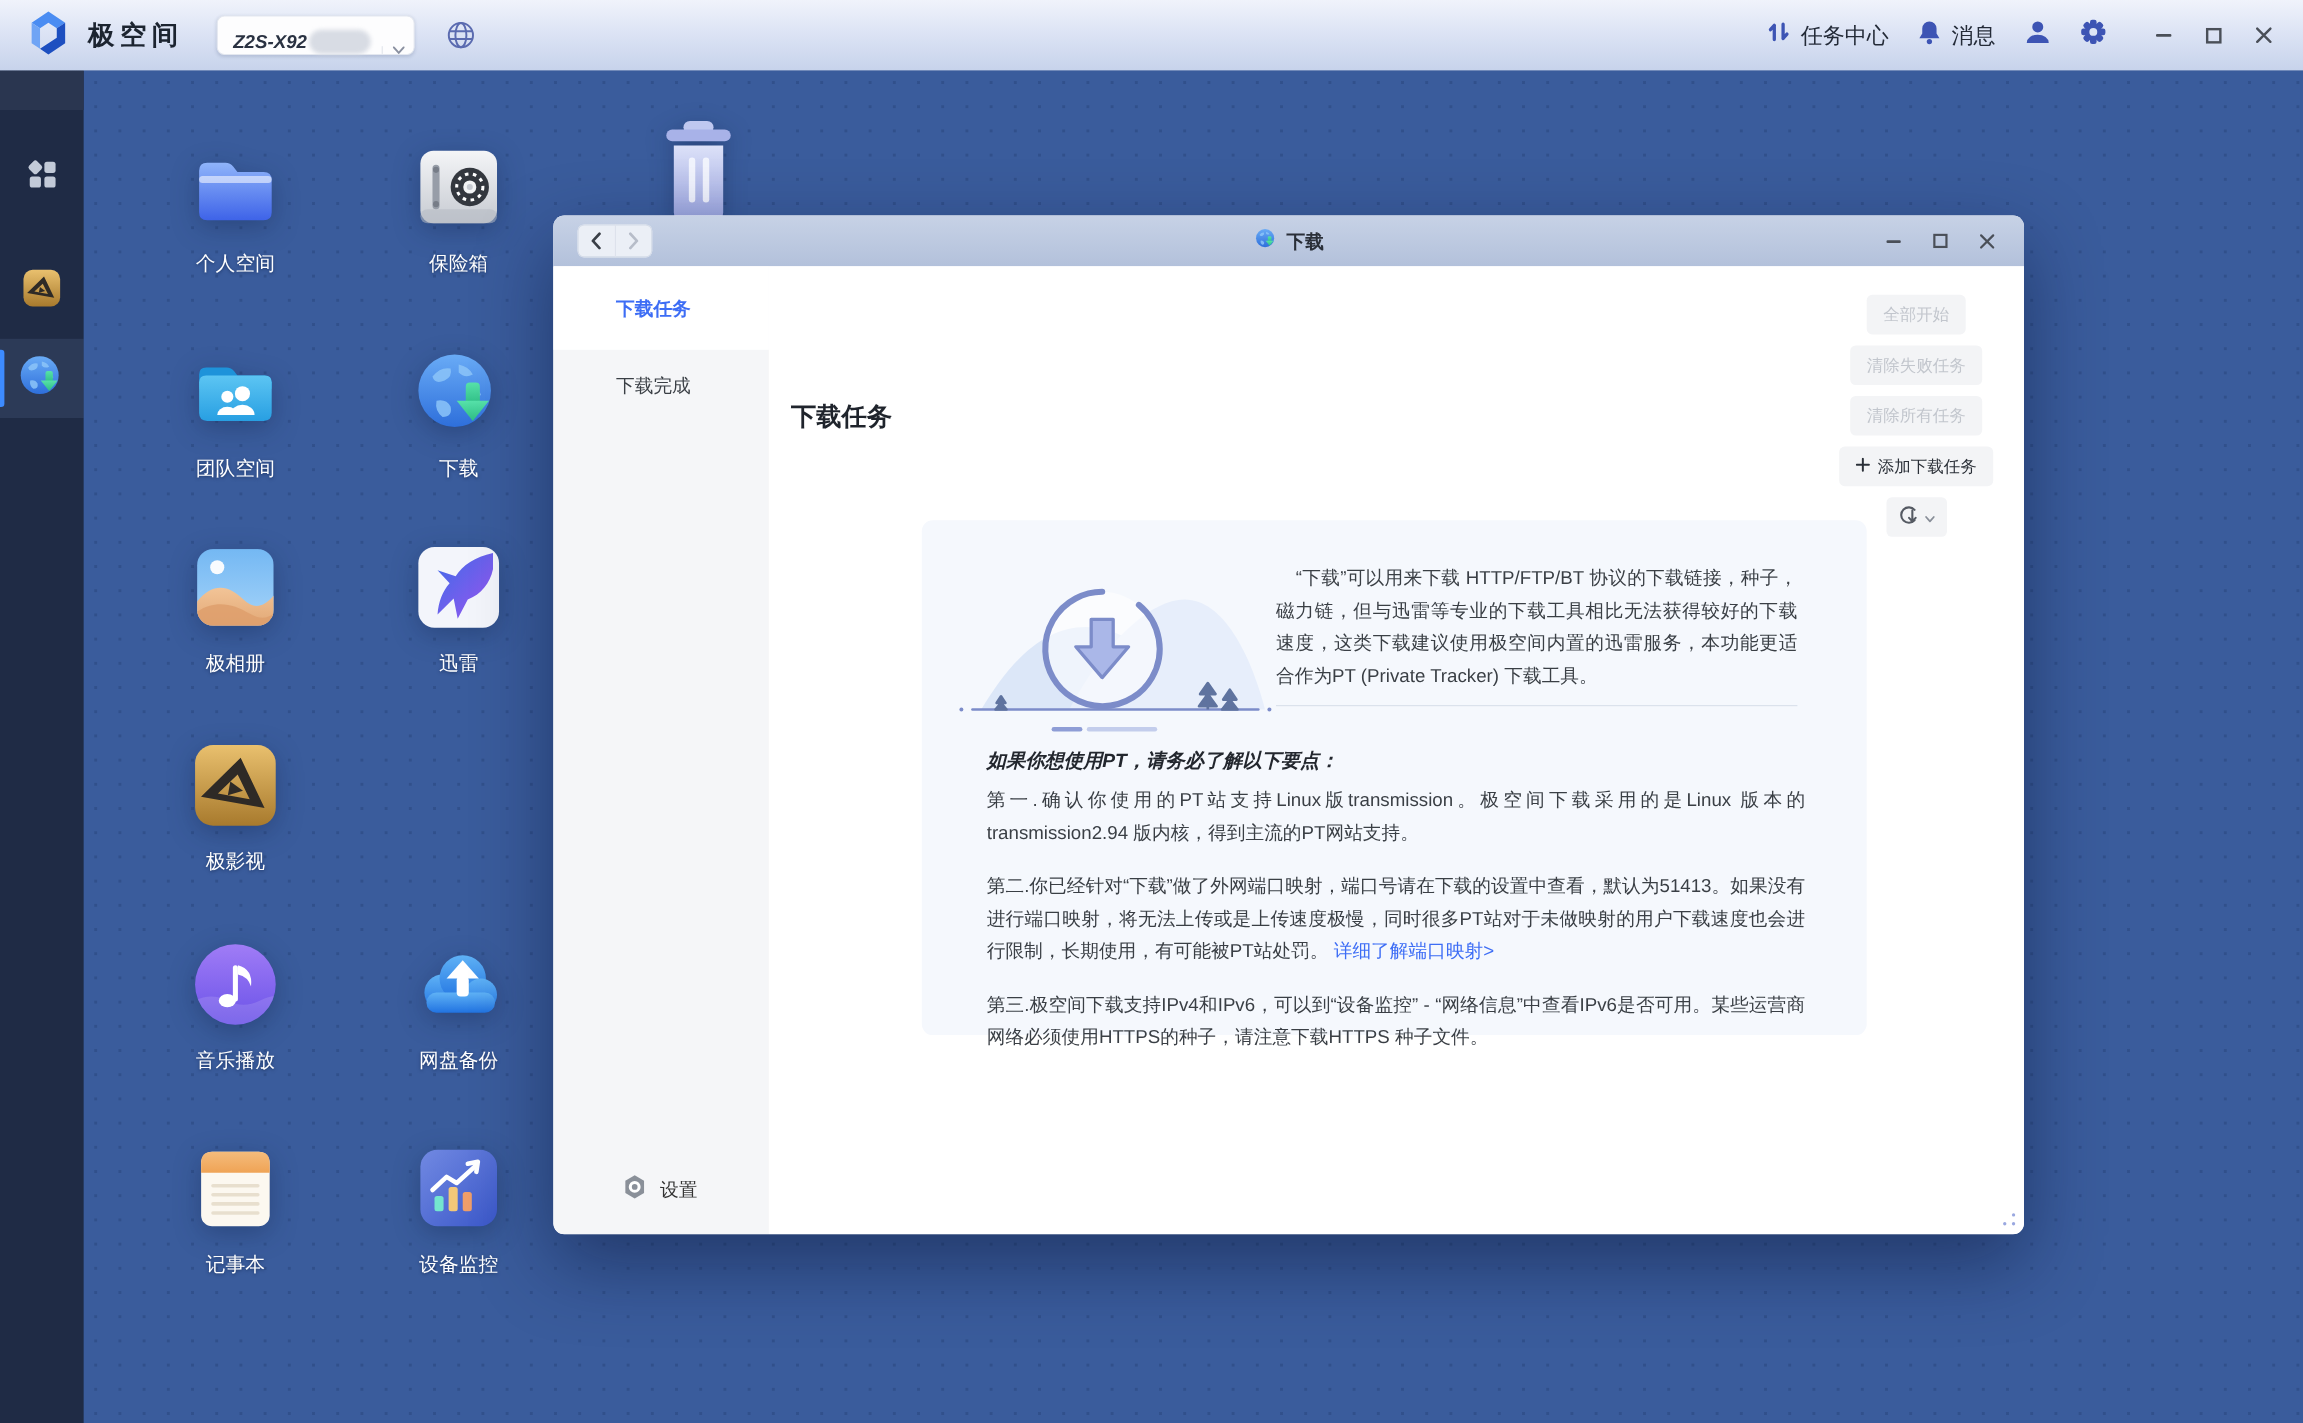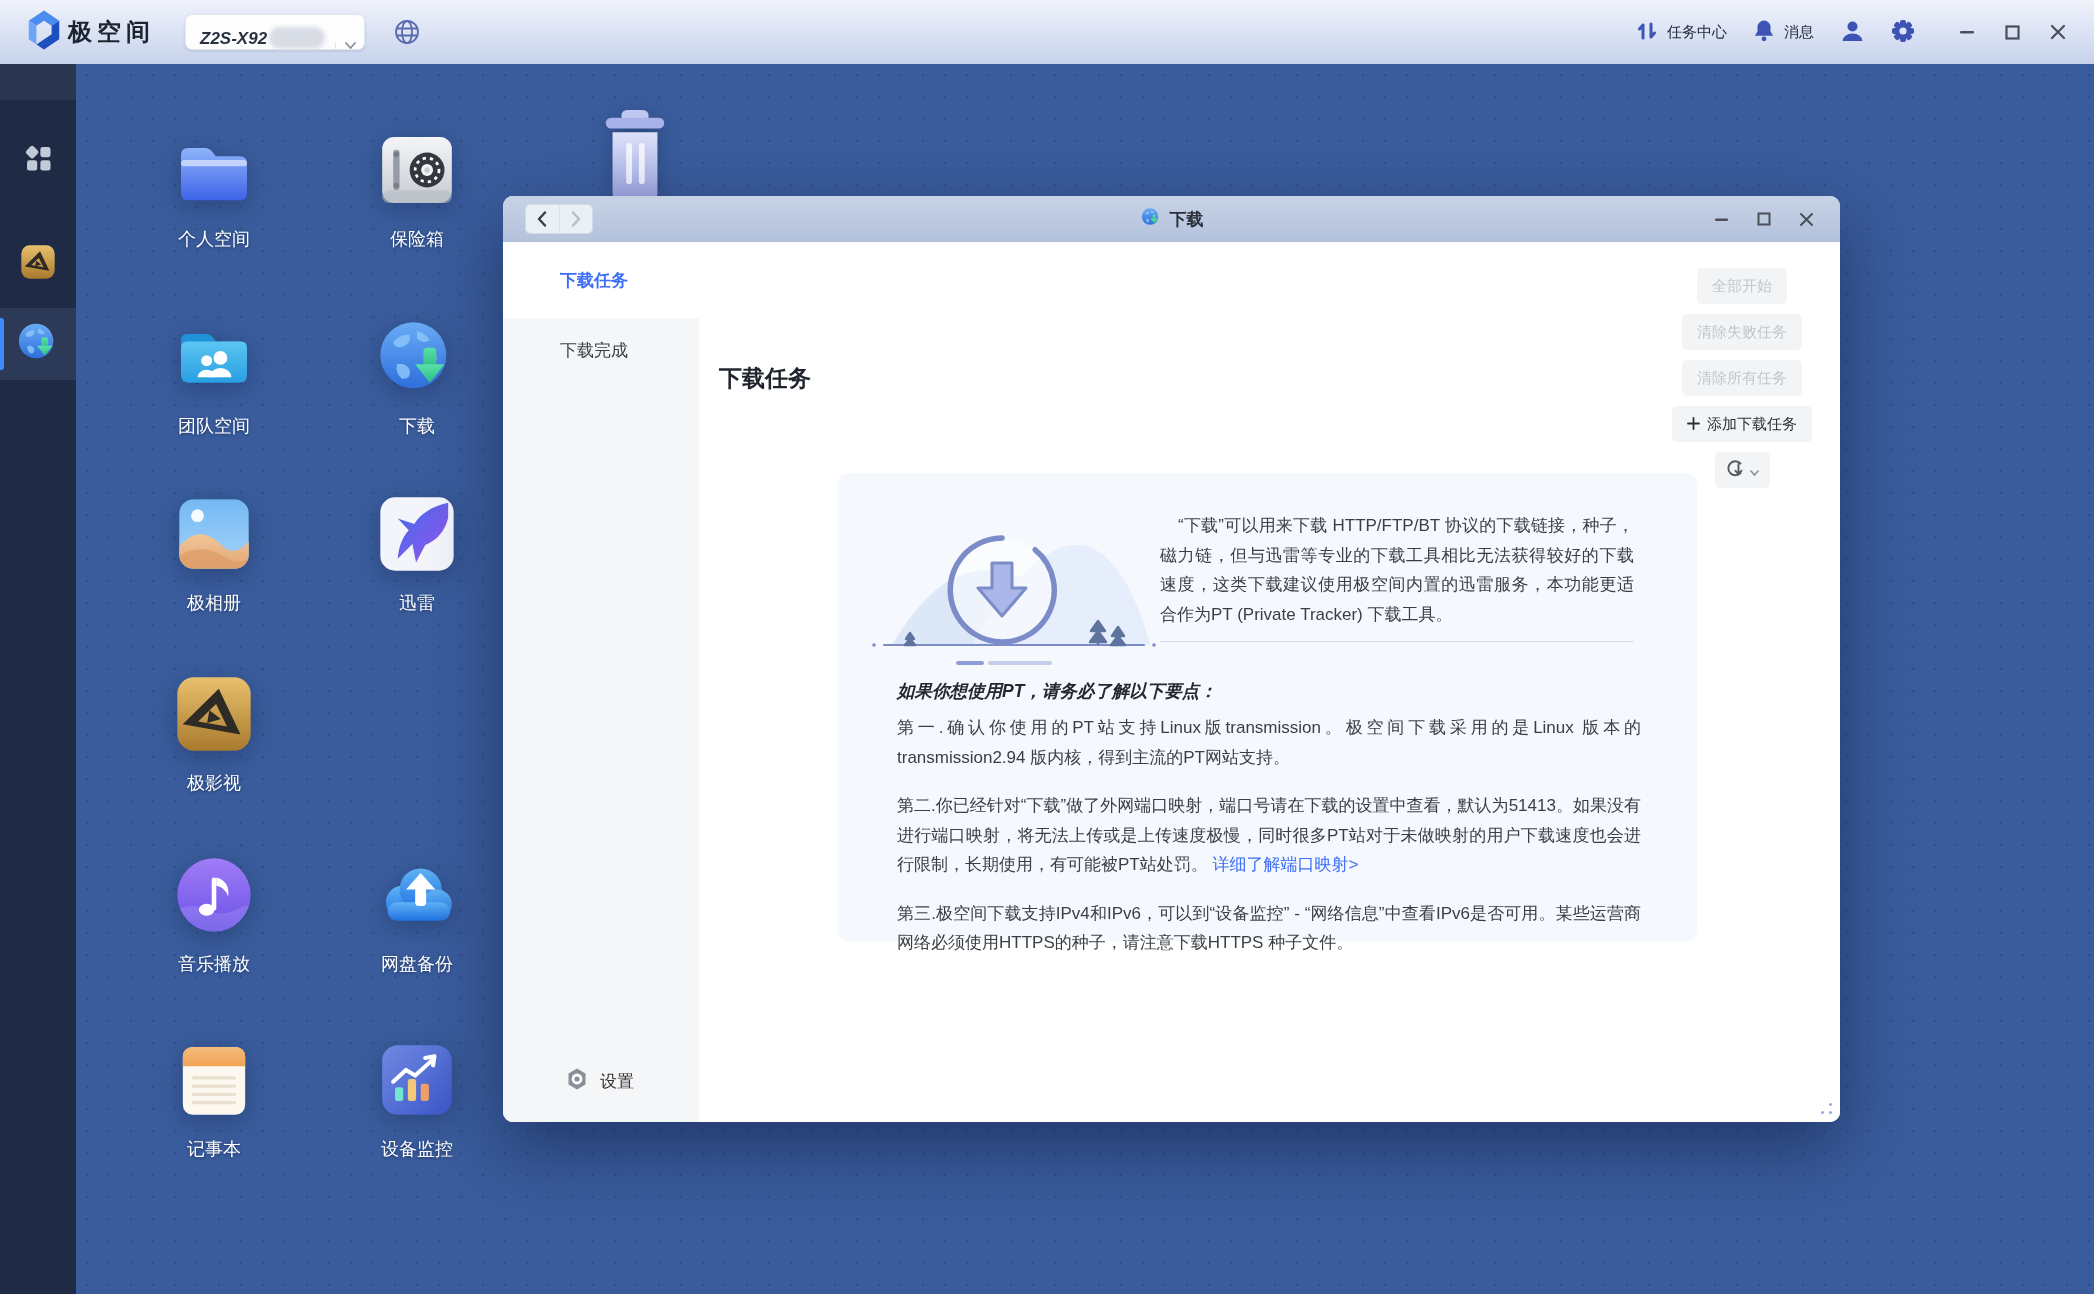--- a/index.html
+++ b/index.html
@@ -4,31 +4,31 @@
 <style>
   * { margin:0; padding:0; box-sizing:border-box; }
   html,body { width:2094px; height:1294px; overflow:hidden; }
   body { font-family:"Liberation Sans","DejaVu Sans",sans-serif; }
   #screen { position:relative; width:2094px; height:1294px; background:#35548F; }
 
   
   .topbar { position:absolute; top:0; left:0; right:0; height:64px; z-index:30;
     background:linear-gradient(180deg,#F0F3FB 0%,#DDE4F5 45%,#C7D3EB 100%);
     display:flex; align-items:center; }
-  .brand-wrap { display:flex; align-items:center; padding-left:22px; gap:2px; }
+  .brand-wrap { display:flex; align-items:center; padding-left:22px; gap:14px; }
   .brand-title { font-size:24px; font-weight:700; color:#1C2430; letter-spacing:5px; }
   .device-chip { margin-left:30px; display:flex; align-items:flex-end; height:36px;
     background:#FDFDFE; border:1px solid #E3E7EF; border-radius:7px; padding:0 8px 0 14px;
     box-shadow:0 1px 3px rgba(30,50,90,.15);font-style:italic; }
   .device-chip .name { font-weight:700; color:#2A3242; font-size:17px; white-space:nowrap; }
   .device-chip .redact { width:56px; height:22px; margin-left:2px; background:#D8DCE4; border-radius:11px; filter:blur(2px); }
   .device-chip .caret-cell { margin-left:10px; padding-left:9px; border-left:1px solid #E2E5EC; display:flex; align-items:center; }
   .tb-globe { margin-left:28px; display:flex; align-items:center; }
   .topbar-right { margin-left:auto; display:flex; align-items:center; gap:26px; padding-right:28px; }
-  .tb-item { display:flex; align-items:center; gap:9px; font-size:15px; color:#242B38; cursor:pointer; }
+  .tb-item { display:flex; align-items:center; gap:9px; font-size:20px; color:#242B38; cursor:pointer; }
   .win-ctrl-group { display:flex; align-items:center; gap:30px; margin-left:18px; }
   .win-ctrl { display:flex; align-items:center; cursor:pointer; }
 
   
   .rail { position:absolute; top:64px; left:0; bottom:0; width:76px; background:#1F2B45; z-index:6; }
   .rail-top { height:36px; background:#2A3650; }
   .rail-item { width:76px; height:72px; display:flex; align-items:center; justify-content:center; position:relative; cursor:pointer; }
   .rail-item.grid { margin-top:24px; }
   .rail-item.gold { margin-top:32px; }
   .rail-item.dl   { margin-top:8px; }

